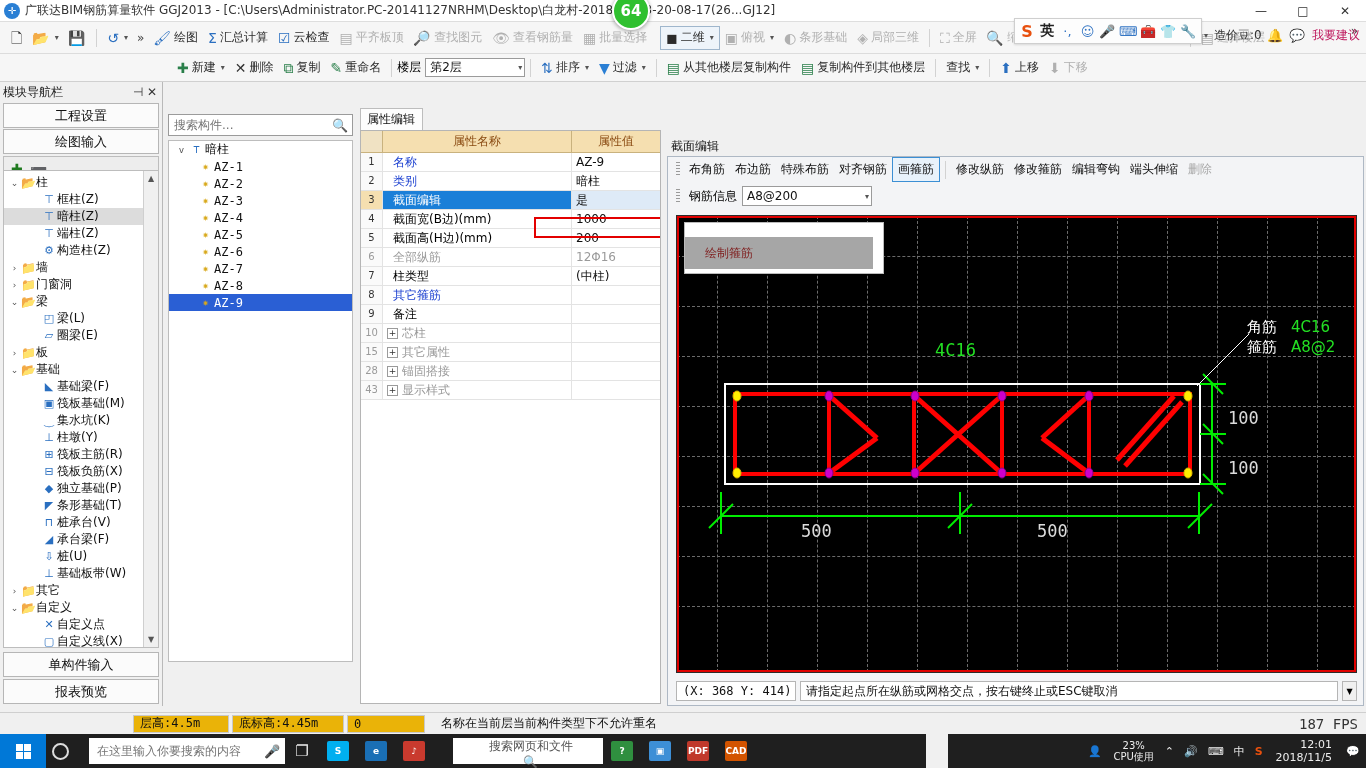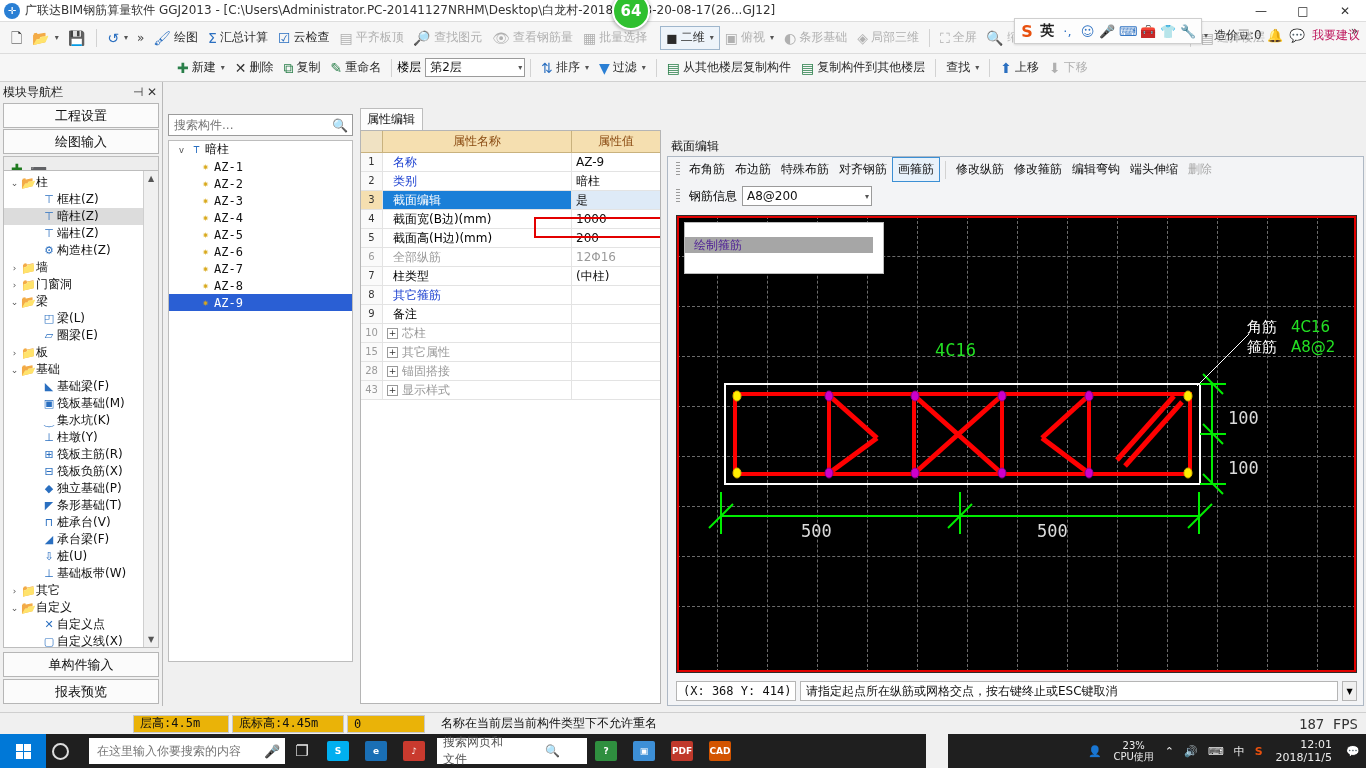--- a/index.html
+++ b/index.html
@@ -170,23 +170,23 @@
     position:absolute; left:8px; top:58px; right:6px; bottom:32px;
     background:#000; border:1px solid #2b2b2b; overflow:hidden;
   }
   #canvas-inner { position:absolute; inset:0; }
   #redframe { position:absolute; left:0; top:0; right:0; bottom:0;
               border:2px solid #e00000; pointer-events:none; }
   #tooltip-draw {
     position:absolute; left:7px; top:6px; width:200px; height:52px;
     background:#fff; border:1px solid #bbb; z-index:6;
   }
-  #tooltip-draw .hi { position:absolute; left:0; top:14px; right:10px; height:16px;
-                      background:#a6a6a6; color:#4c1d95; font-size:12px;
-                      display:flex; align-items:center; padding-left:9px; }
+  #tooltip-draw .hi { position:absolute; left:0; top:14px; right:10px; height:32px;
+                      background:#a6a6a6; color:#7f1d1d; font-size:12px;
+                      display:flex; align-items:center; padding-left:20px; }
   .gvline { position:absolute; top:0; bottom:0; width:0;
             border-left:1px dashed #6b6b6b; }
   .ghline { position:absolute; left:0; right:0; height:0;
             border-top:1px dashed #6b6b6b; }
   .dimtxt { position:absolute; color:#dcdcdc; font-size:17px;
             font-family:"DejaVu Sans Mono",monospace; }
   .greentxt { position:absolute; color:#23e023; font-size:17px;
               font-family:"DejaVu Sans Mono",monospace; }
   .anntxt { position:absolute; color:#23e023; font-size:15px; }
   .annlabel { position:absolute; color:#ffffff; font-size:15px; }
@@ -230,21 +230,21 @@
   #tb-search input { border:0;outline:0;flex:1;font-size:12px;padding-left:8px;color:#555;
                      font-family:"DejaVu Sans",sans-serif; }
   #tb-search .mic { width:26px;text-align:center;color:#555;font-size:13px; }
   .tbicon { width:34px;height:34px;display:flex;align-items:center;justify-content:center;
             font-size:15px; color:#eaeaea; }
   .tbapp { width:38px;height:34px;display:flex;align-items:center;justify-content:center; }
   .tbapp .sq { width:22px;height:20px;border-radius:2px;
                display:flex;align-items:center;justify-content:center;
                font-size:9px;color:#fff;font-weight:bold; }
   #tb-searchbox2 { width:150px;height:26px;background:#fff;display:flex;align-items:center;
-                   margin-left:4px; }
+                   margin-left:20px;flex-direction:column; }
   #tb-searchbox2 span { flex:1;font-size:12px;color:#555;padding-left:6px; }
   #tb-searchbox2 .mg { width:22px;text-align:center;color:#555;font-size:12px; }
   #tray { position:absolute; right:0; top:0; height:34px; display:flex; align-items:center;
           color:#eee; font-size:11px; }
   #tray .ti { padding:0 5px; display:flex; align-items:center; }
   #cpu { display:flex; flex-direction:column; align-items:center; font-size:10px;
          line-height:11px; color:#eee; padding:0 6px; }
   #clock { display:flex; flex-direction:column; align-items:flex-end; font-size:11px;
            line-height:13px; padding:0 8px; color:#eee; }
   #notif { width:26px;height:34px;display:flex;align-items:center;justify-content:center; }

